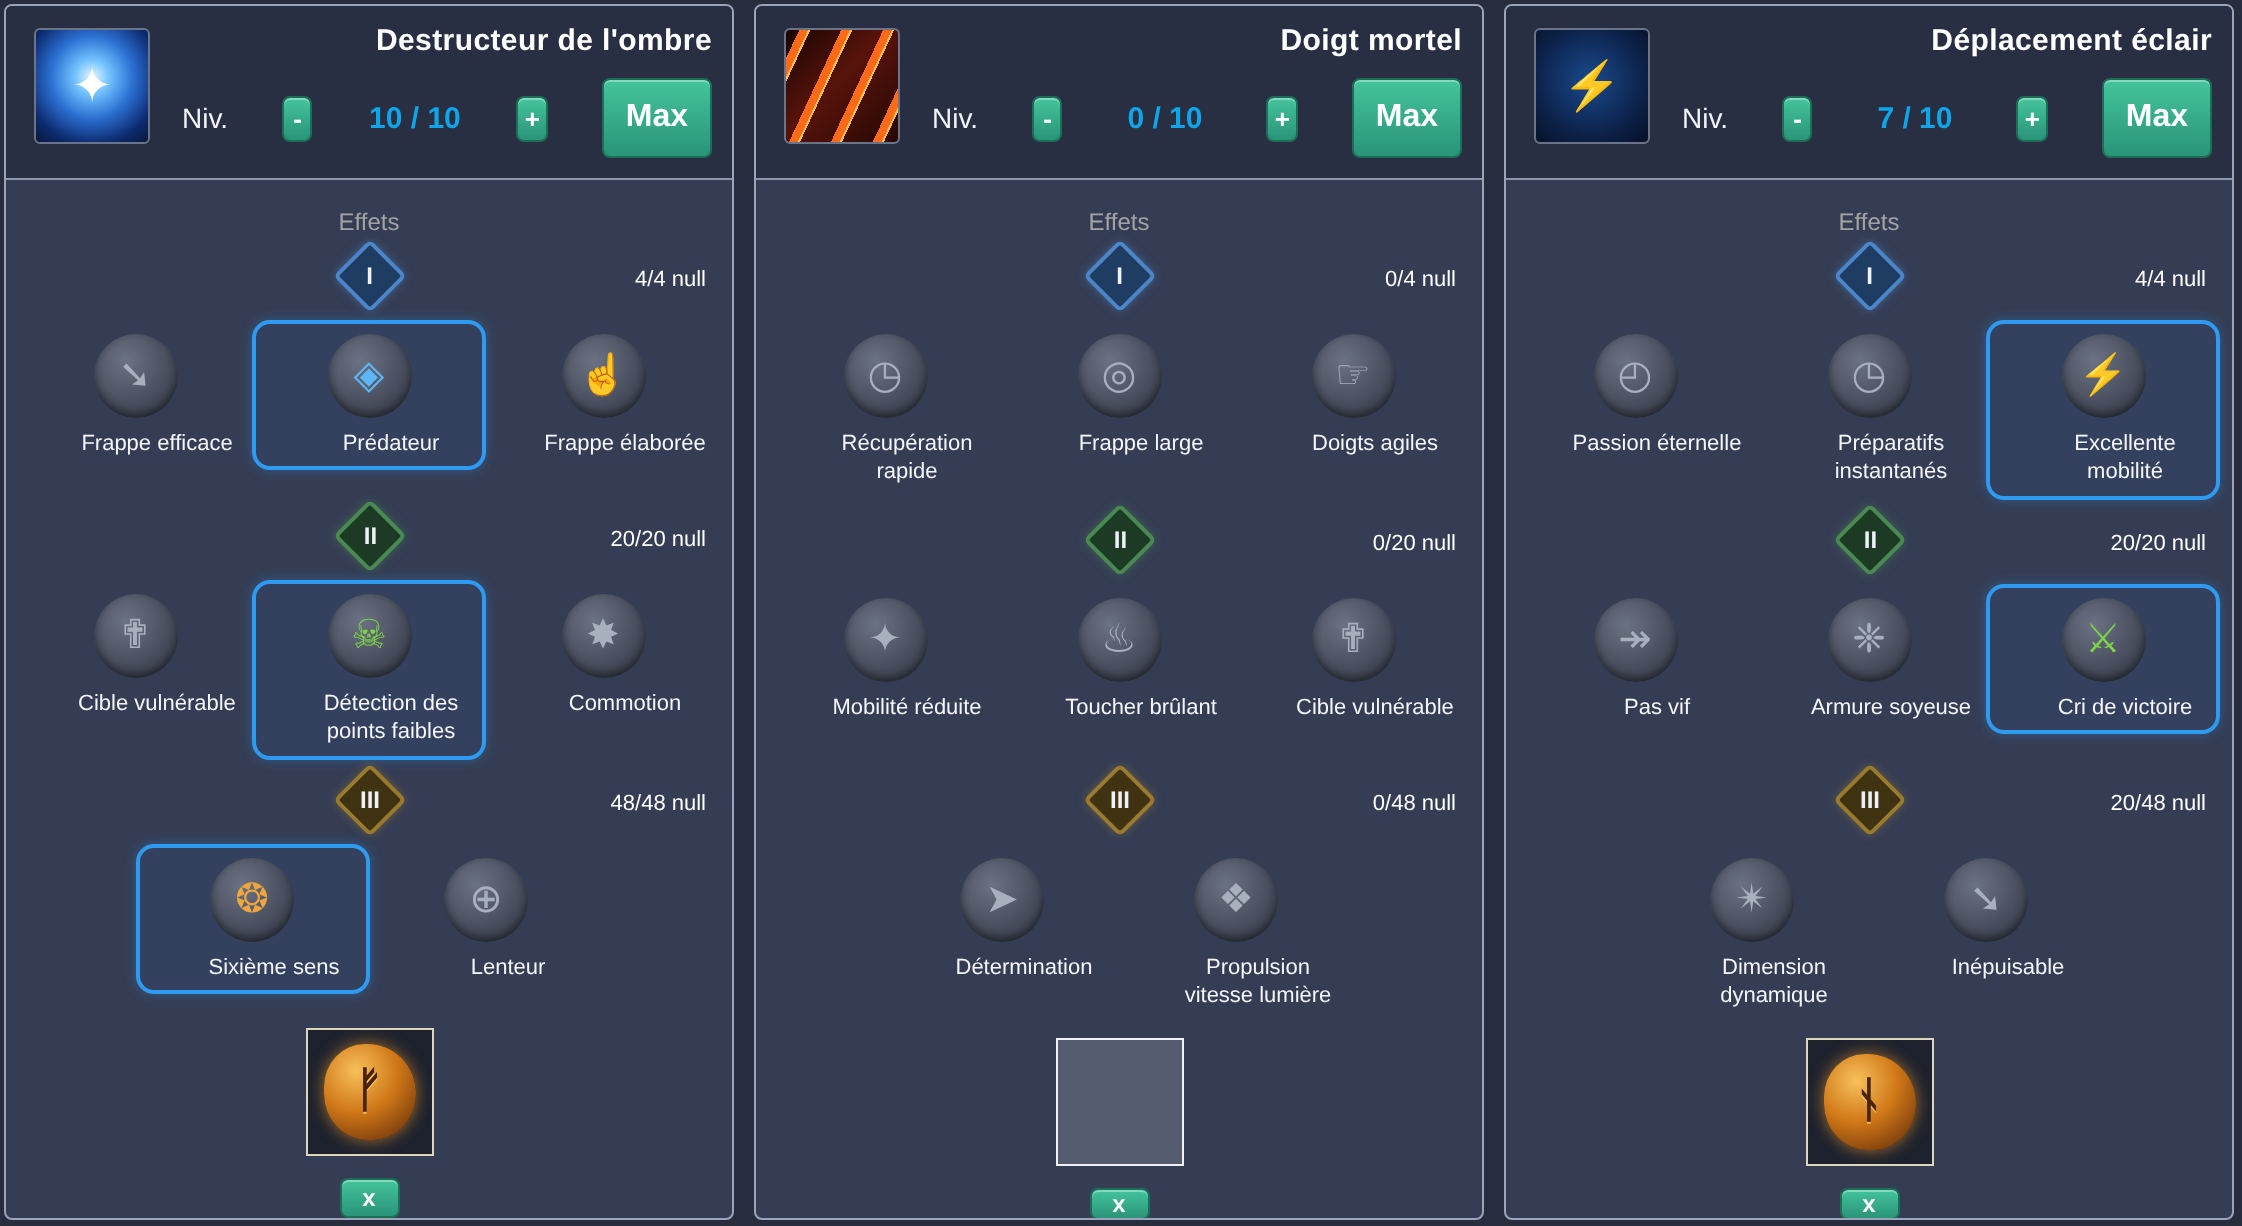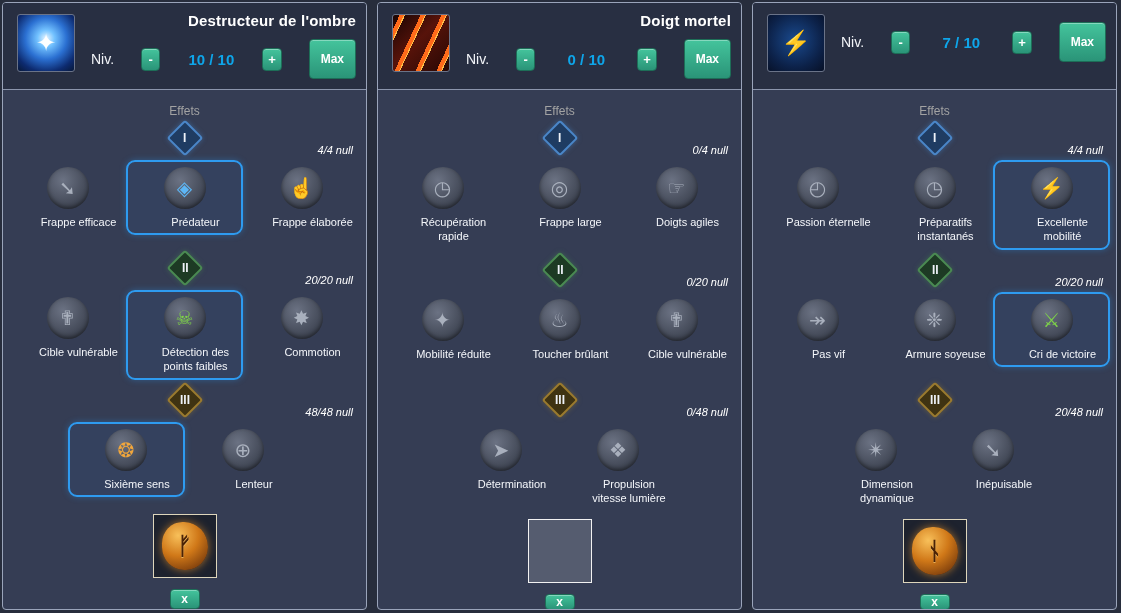--- a/index.html
+++ b/index.html
@@ -47,40 +47,40 @@
   .btn{
     background:linear-gradient(#44c49c,#2a9478);
     border:1px solid #1d6e57;
     box-shadow:inset 0 1px 0 rgba(255,255,255,.35);
     border-radius:4px;
     color:#ffffff; font-weight:bold; font-size:13px;
     cursor:pointer; display:inline-flex; align-items:center; justify-content:center;
     font-family:"Liberation Sans", sans-serif;
   }
   .btn-sm{ width:27px; height:23px; }
-  .btn-max{ height:40px; padding:0 11px; font-size:12px; }
+  .btn-max{ height:40px; padding:0 11px; font-size:16px; }
   .lv-value{ color:#0ea5e9; font-size:15px; font-weight:bold; min-width:48px; text-align:center; }
   
   .panel-body{
     flex:1; display:flex; flex-direction:column; align-items:center;
     padding-top:6px; overflow:hidden;
   }
   .effects-label{ color:#a3a3a3; font-size:12px; margin-top:8px; }
   .tier-row{ position:relative; width:100%; height:42px; flex:0 0 auto; }
   .diamond{
     position:absolute; left:50%; top:7px; margin-left:-13px;
     width:26px; height:26px; transform:rotate(45deg);
     display:flex; align-items:center; justify-content:center;
     border:2px solid; border-radius:3px;
   }
   .diamond .numeral{ transform:rotate(-45deg); color:#eef2f8; font-weight:bold; font-size:12px; }
   .t1{ background:#1f3c62; border-color:#4a86c8; box-shadow:0 0 5px rgba(74,134,200,.5); }
   .t2{ background:#1d3a24; border-color:#4a8a52; box-shadow:0 0 5px rgba(74,138,82,.5); }
   .t3{ background:#3f3312; border-color:#9a7a2e; box-shadow:0 0 5px rgba(154,122,46,.5); }
-  .points{ position:absolute; right:13px; top:26px; color:#ffffff; font-size:11px;font-style:italic; }
+  .points{ position:absolute; right:13px; top:16px; color:#ffffff; font-size:11px; }
   .skills-row{ display:flex; justify-content:center; width:100%; min-height:88px; align-items:flex-start; flex:0 0 auto; }
   .skills-row.last{ min-height:84px; }
   .skill{
     width:117px; display:flex; flex-direction:column; align-items:center; gap:6px;
     padding:5px 2px 4px; border:2px solid transparent; border-radius:9px; cursor:pointer;
   }
   .skill.selected{ border-color:#2e9bf0; background:rgba(46,130,220,.07); box-shadow:0 0 6px rgba(46,155,240,.35); }
   .tripod-icon{
     width:42px; height:42px; border-radius:50%;
     background:radial-gradient(circle at 38% 32%, #6b7283, #3e4452 72%, #30353f 100%);
@@ -314,20 +314,21 @@
       <button class="btn remove-btn">x</button>
     </div>
   </section>
 
   <section class="panel">
     <header class="panel-header">
       <div class="skill-main-icon icon-runner">
           <span>⚡</span>
         </div>
       <div class="header-info">
+        <h2 class="panel-title">Déplacement éclair</h2>
         <div class="level-row">
           <span class="lv-label">Niv.</span>
           <button class="btn btn-sm">-</button>
           <span class="lv-value">7 / 10</span>
           <button class="btn btn-sm">+</button>
           <button class="btn btn-max">Max</button>
         </div>
       </div>
     </header>
     <div class="panel-body">

